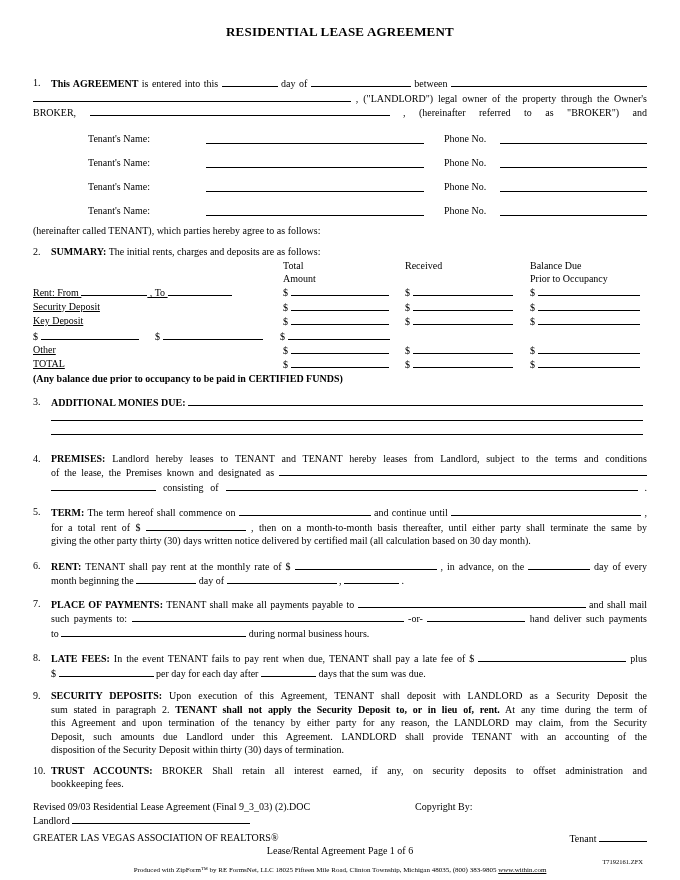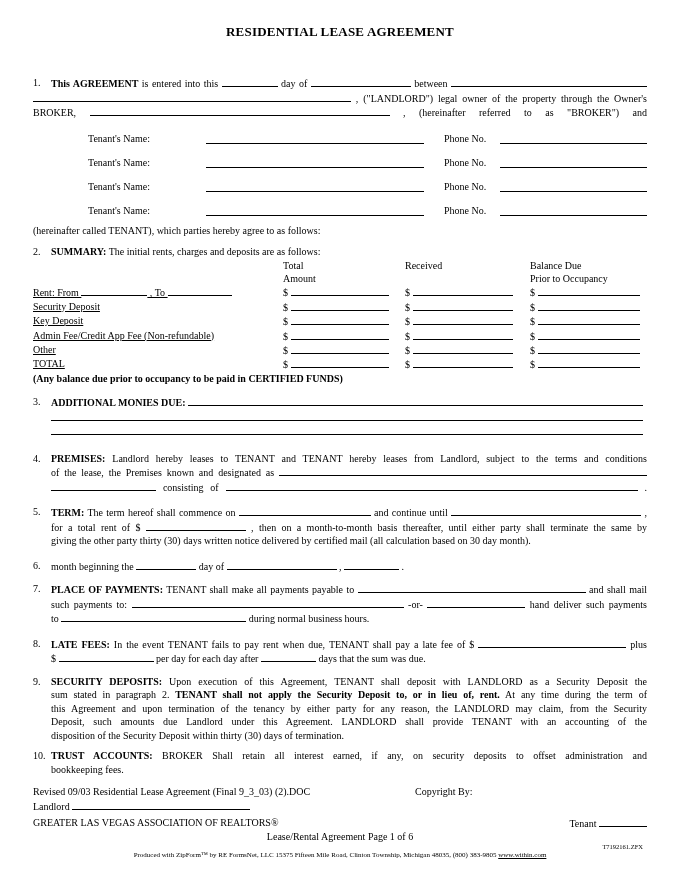--- a/index.html
+++ b/index.html
@@ -114,21 +114,20 @@
       <div class="c3"><span>$ </span><span class="blank" style="width: 100px;"></span></div>
       <div class="c4"><span>$ </span><span class="blank" style="width: 102px;"></span></div>
     </div>
     <div class="srow">
       <div class="c1"><span>Key Deposit</span></div>
       <div class="c2"><span>$ </span><span class="blank" style="width: 98px;"></span></div>
       <div class="c3"><span>$ </span><span class="blank" style="width: 100px;"></span></div>
       <div class="c4"><span>$ </span><span class="blank" style="width: 102px;"></span></div>
     </div>
     <div class="srow">
-      <div class="c1"><span>Admin Fee/Credit App Fee (Non-refundable)</span></div>
       <div class="c2"><span>$ </span><span class="blank" style="width: 98px;"></span></div>
       <div class="c3"><span>$ </span><span class="blank" style="width: 100px;"></span></div>
       <div class="c4"><span>$ </span><span class="blank" style="width: 102px;"></span></div>
     </div>
     <div class="srow">
       <div class="c1"><span>Other</span></div>
       <div class="c2"><span>$ </span><span class="blank" style="width: 98px;"></span></div>
       <div class="c3"><span>$ </span><span class="blank" style="width: 100px;"></span></div>
       <div class="c4"><span>$ </span><span class="blank" style="width: 102px;"></span></div>
     </div>
@@ -157,20 +156,21 @@
 
   <div class="section" id="sec5">
     <span class="num">5.</span>
     <div class="ln j"><span class="b">TERM:</span><span> The term hereof shall commence on </span><span class="blank" style="width: 132px;"></span><span> and continue until </span><span class="blank" style="width: 190px;"></span><span> ,</span></div>
     <div class="ln j"><span>for a total rent of $ </span><span class="blank" style="width: 100px;"></span><span> , then on a month-to-month basis thereafter, until either party shall terminate the same by</span></div>
     <div class="ln"><span>giving the other party thirty (30) days written notice delivered by certified mail (all calculation based on 30 day month).</span></div>
   </div>
 
   <div class="section" id="sec6">
     <span class="num">6.</span>
+    <div class="ln j"><span class="b">RENT:</span><span> TENANT shall pay rent at the monthly rate of $ </span><span class="blank" style="width: 142px;"></span><span> , in advance, on the </span><span class="blank" style="width: 62px;"></span><span> day of every</span></div>
     <div class="ln"><span>month beginning the </span><span class="blank" style="width: 60px;"></span><span> day of </span><span class="blank" style="width: 110px;"></span><span> , </span><span class="blank" style="width: 55px;"></span><span> .</span></div>
   </div>
 
   <div class="section" id="sec7">
     <span class="num">7.</span>
     <div class="ln j"><span class="b">PLACE OF PAYMENTS:</span><span> TENANT shall make all payments payable to </span><span class="blank" style="width: 228px;"></span><span> and shall mail</span></div>
     <div class="ln j"><span>such payments to: </span><span class="blank" style="width: 272px;"></span><span> -or- </span><span class="blank" style="width: 98px;"></span><span> hand deliver such payments</span></div>
     <div class="ln"><span>to </span><span class="blank" style="width: 185px;"></span><span> during normal business hours.</span></div>
   </div>
 
@@ -201,15 +201,15 @@
   </div>
   <div class="ln"><span>Landlord </span><span class="blank" style="width: 178px;"></span></div>
 
   <div class="assoc">
     <span>GREATER LAS VEGAS ASSOCIATION OF REALTORS®</span>
     <span class="tenant-sign"><span>Tenant </span><span class="blank" style="width: 48px;"></span></span>
   </div>
   <div class="pageline">Lease/Rental Agreement Page 1 of 6</div>
 
   <div class="doccode">T7192161.ZFX</div>
-  <div class="produced"><span>Produced with ZipForm™ by RE FormsNet, LLC 15375 Fifteen Mile Road, Clinton Township, Michigan 48035, (800) 383-9805 </span><span class="ulink">www.within.com</span></div>
+  <div class="produced"><span>Produced with ZipForm™ by RE FormsNet, LLC 18025 Fifteen Mile Road, Clinton Township, Michigan 48035, (800) 383-9805 </span><span class="ulink">www.within.com</span></div>
 
 </div>
 
 </body></html>

